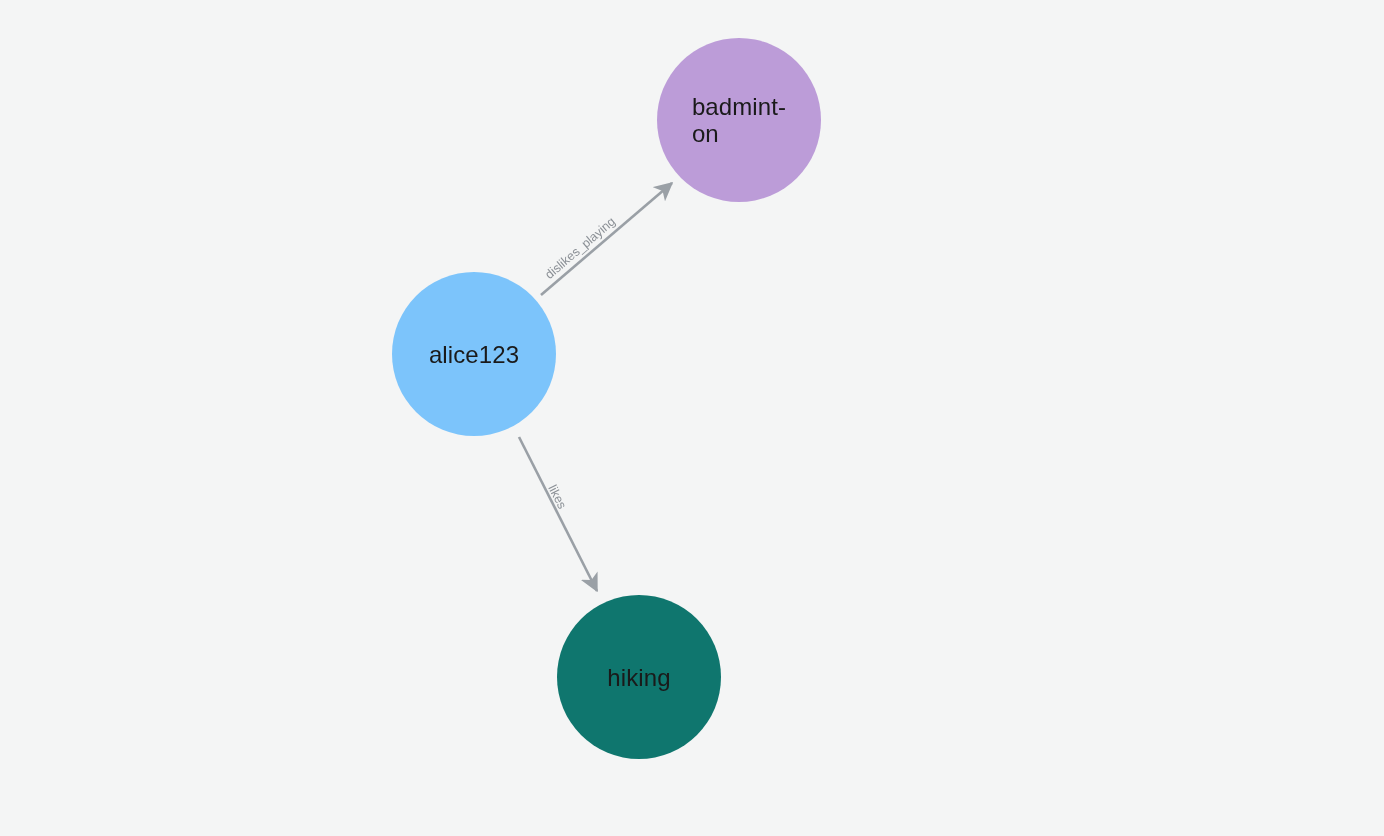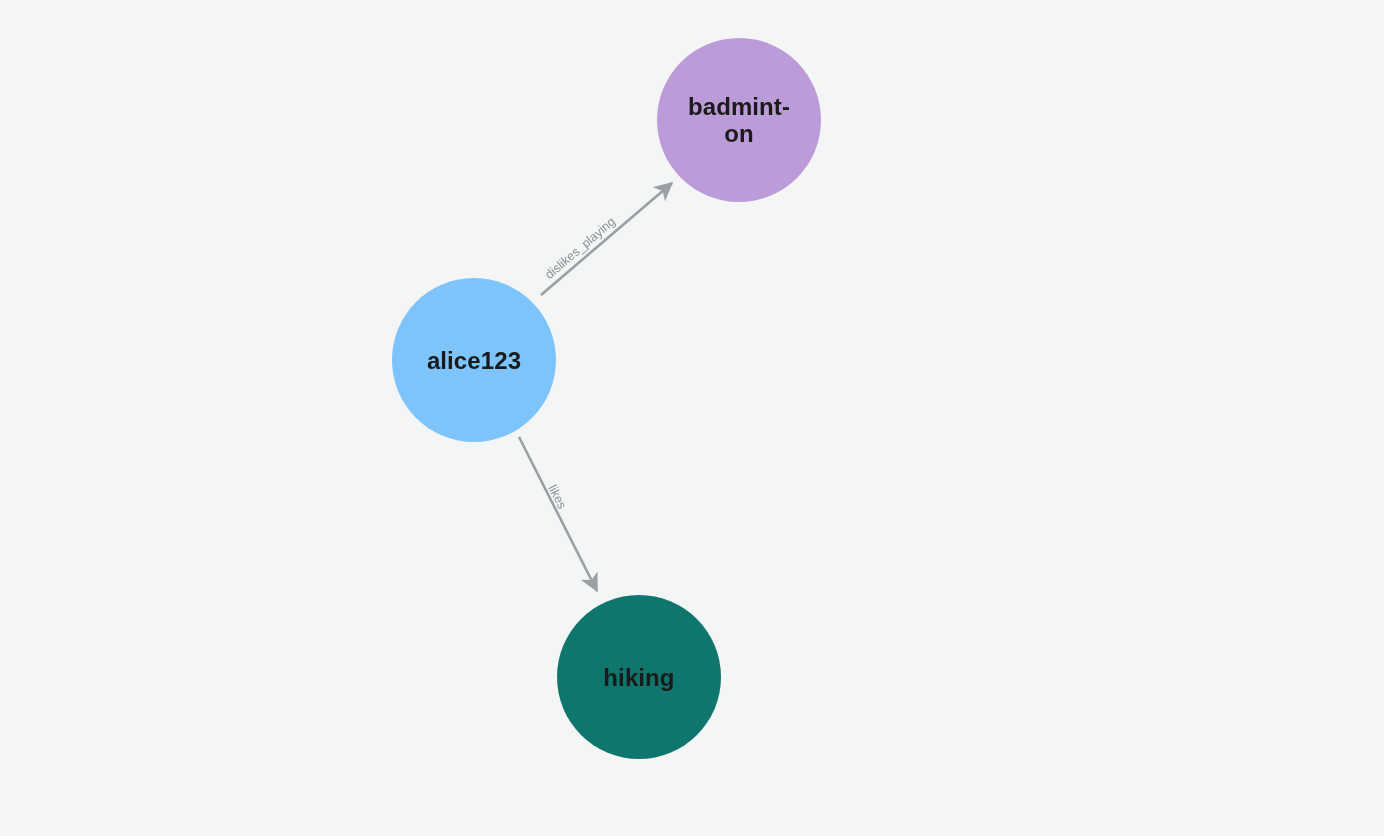--- a/index.html
+++ b/index.html
@@ -29,22 +29,21 @@
     height: 836px;
   }
 
   .graph-node {
     position: absolute;
     box-sizing: border-box;
     border-radius: 50%;
     display: flex;
     align-items: center;
     justify-content: center;
-    text-align: center;
-    font-weight: bold;
+    text-align: left;
   }
 
   .node-label {
     color: #1a1a1a;
     font-family: "Liberation Sans", sans-serif;
     font-size: 24px;
     line-height: 27px;
     letter-spacing: 0.1px;
     white-space: pre-line;
     user-select: none;
@@ -71,21 +70,21 @@
       <marker id="arrow-head" viewBox="0 0 10 10" refX="9.2" refY="5" markerWidth="7.2" markerHeight="7.2" orient="auto-start-reverse">
         <path d="M 0 0 L 10 5 L 0 10 L 2.6 5 Z" fill="#9aa0a6"></path>
       </marker>
     </defs>
     <g>
       <line stroke="#9aa0a6" stroke-width="2.6" stroke-linecap="butt" marker-end="url(#arrow-head)" x1="541" y1="295" x2="672" y2="183"></line>
       <line stroke="#9aa0a6" stroke-width="2.6" stroke-linecap="butt" marker-end="url(#arrow-head)" x1="519" y1="437" x2="597" y2="591"></line>
     </g>
   </svg>
 
-  <div class="graph-node" style="left: 392px; top: 278px; width: 164px; height: 164px; background: rgb(124, 196, 251);">
+  <div class="graph-node" style="left: 392px; top: 272px; width: 164px; height: 164px; background: rgb(124, 196, 251);">
     <span class="node-label">alice123</span>
   </div>
 
   <div class="graph-node" style="left: 657px; top: 38px; width: 164px; height: 164px; background: rgb(188, 156, 216);">
     <span class="node-label">badmint-
 on</span>
   </div>
 
   <div class="graph-node" style="left: 557px; top: 595px; width: 164px; height: 164px; background: #0f766e;">
     <span class="node-label">hiking</span>

